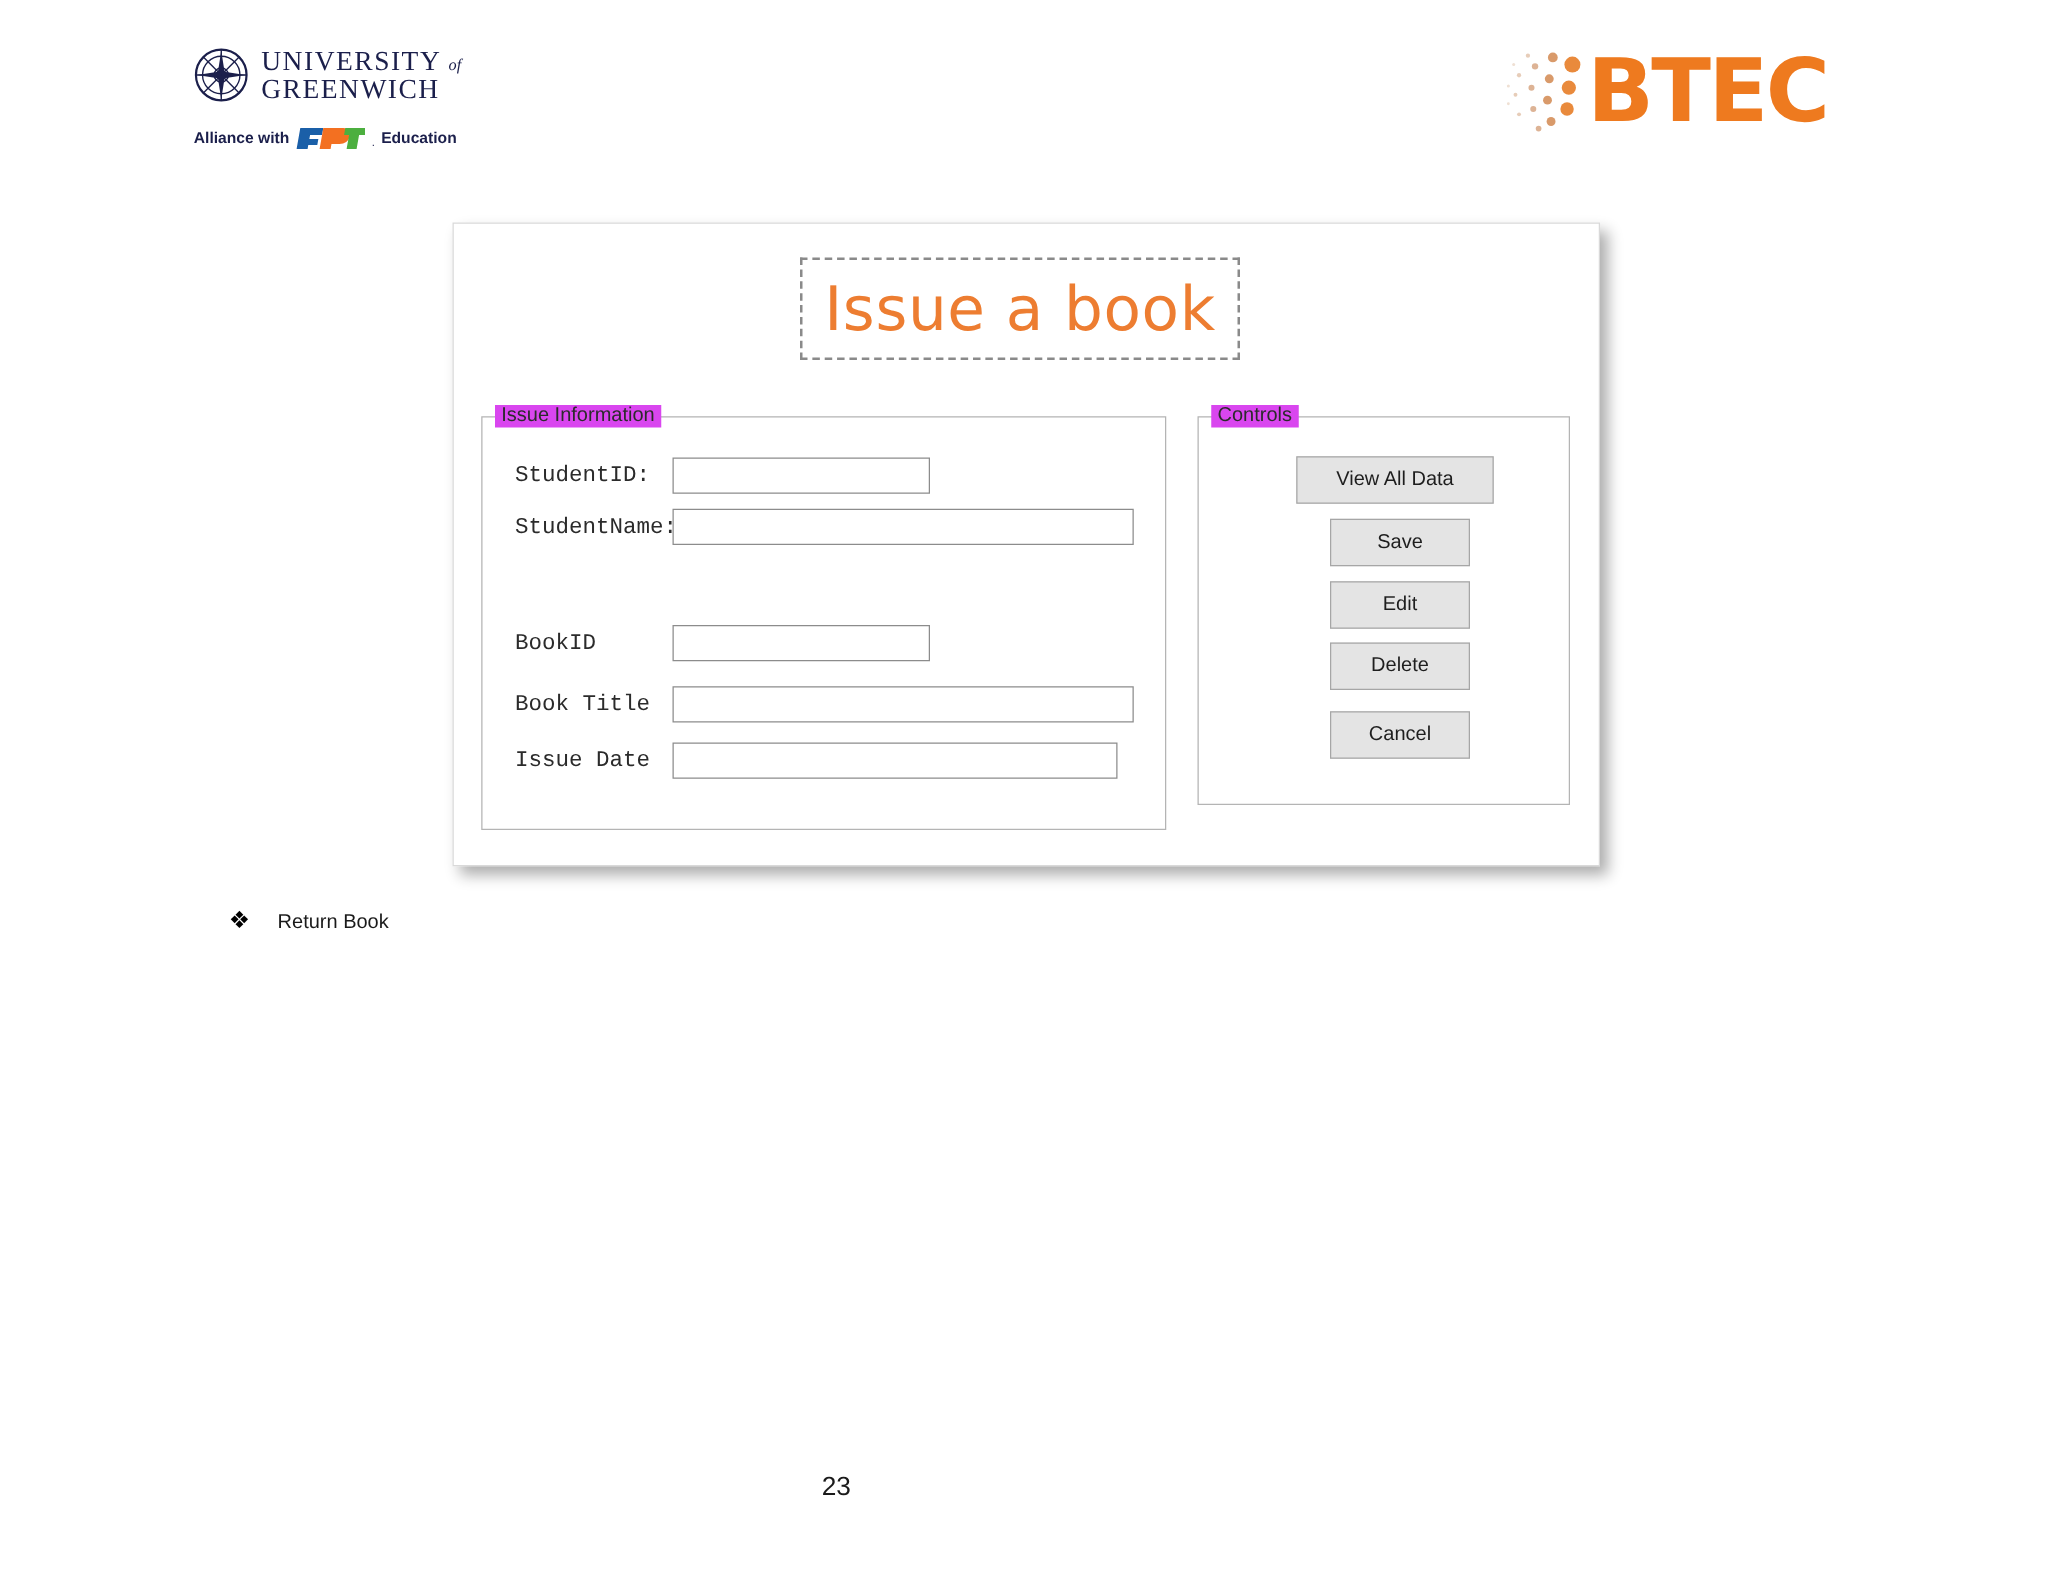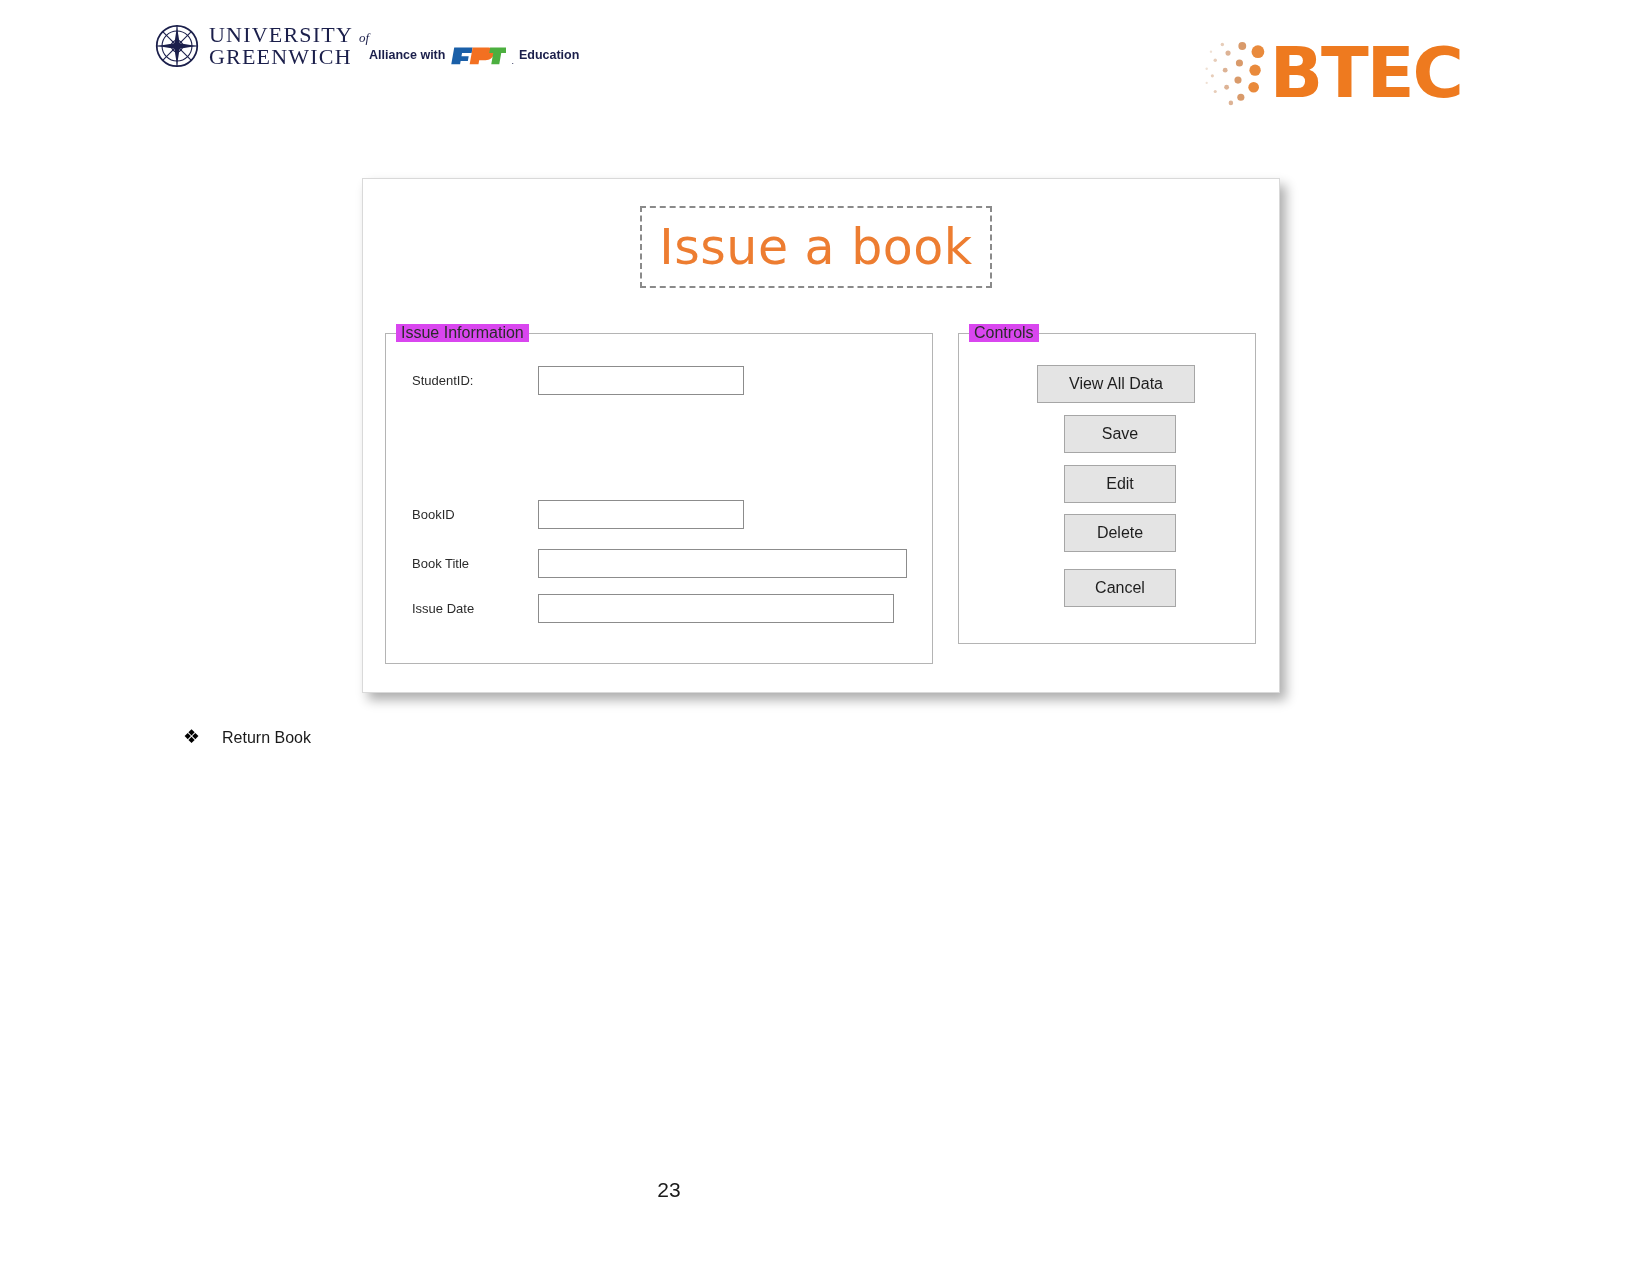--- a/index.html
+++ b/index.html
@@ -20,23 +20,23 @@
     position: absolute;
     top: 0; left: 0;
     width: 1650px;
     height: 145px;
   }
 
   
   .uog-block {
     position: absolute;
     left: 155px;
-    top: 24px;
-    display: flex;
-    flex-direction: row;
+    top: 38px;
+    display: flex;
+    flex-direction: column;
   }
   .uog-row {
     display: flex;
     align-items: center;
     gap: 10px;
   }
   .uog-mark {
     width: 44px;
     height: 44px;
     flex: 0 0 44px;
@@ -189,25 +189,25 @@
   .field-row {
     position: absolute;
     left: 0;
     width: 100%;
     height: 30px;
   }
   .field-label {
     position: absolute;
     left: 26px;
     top: 0;
-    font-size: 13px;
+    font-size: 18px;
     color: #2b2b2b;
     line-height: 30px;
     white-space: nowrap;
-    font-family: Liberation Sans, sans-serif;
+    font-family: Liberation Mono, monospace;
     text-align: right;
   }
   .field-input {
     position: absolute;
     top: 0;
     left: 152px;
     height: 29px;
     background: #ffffff;
     border: 1px solid #8c8c8c;
     box-sizing: border-box;
@@ -362,20 +362,24 @@
     </div>
 
     <div class="group-box" id="issue-info-group">
       <span class="group-legend">Issue Information</span>
 
       <div class="field-row" style="top:32px">
         <span class="field-label">StudentID:</span>
         <div class="field-input w-short"></div>
       </div>
 
+      <div class="field-row" style="top:73px">
+        <span class="field-label">StudentName:</span>
+        <div class="field-input w-long"></div>
+      </div>
 
 
       <div class="field-row" style="top:166px">
         <span class="field-label">BookID</span>
         <div class="field-input w-short"></div>
       </div>
 
       <div class="field-row" style="top:215px">
         <span class="field-label">Book Title</span>
         <div class="field-input w-long"></div>

